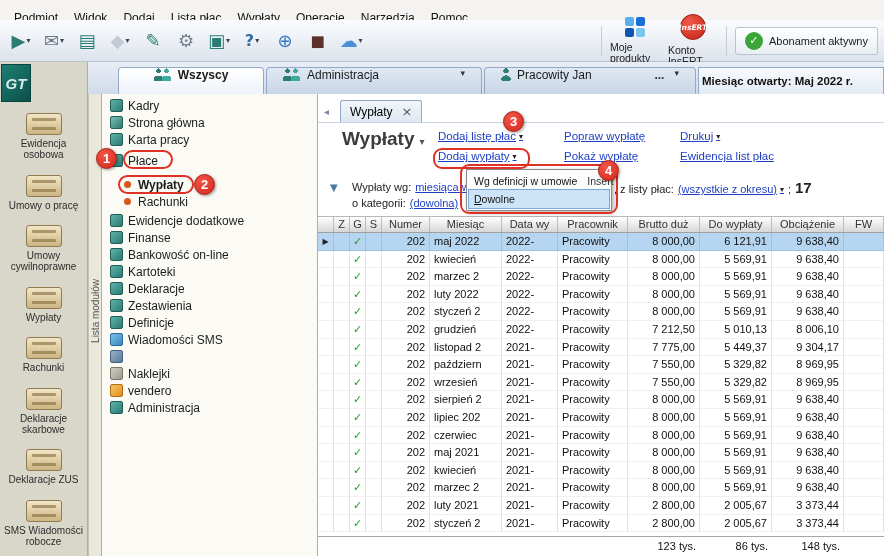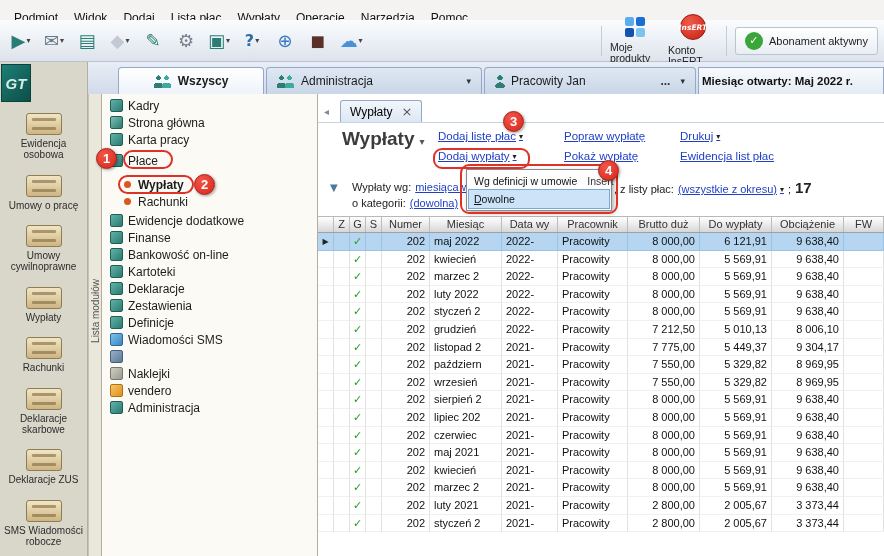--- a/index.html
+++ b/index.html
@@ -42,21 +42,21 @@
   .abo-panel { display:flex; align-items:center; gap:6px; border:1px solid #b9c4d2;
                background:linear-gradient(#ffffff,#e9eef4); border-radius:3px; padding:4px 9px; }
   .abo-check { width:18px; height:18px; border-radius:50%; background:#3aa63a; color:#fff;
                font-size:11px; font-weight:bold; display:flex; align-items:center; justify-content:center; }
   .abo-label { font-size:11px; color:#222; white-space:nowrap; }
 
   
   .tabbar { position:absolute; left:88px; top:62px; width:796px; height:32px;
             background:linear-gradient(#e9eef6,#d0daea); display:flex; align-items:flex-end;
             padding-left:30px; }
-  .tab { height:27px; display:flex; align-items:center; gap:6px; padding:0 10px;
+  .tab { height:27px; display:flex; align-items:flex-start; gap:6px; padding:0 16px;
          border:1px solid #93a9c7; border-bottom:none; border-radius:4px 4px 0 0;
          background:linear-gradient(#dfe8f3,#c9d6e7); font-size:12px; color:#1a1a1a;
          margin-right:2px; white-space:nowrap; overflow:hidden; }
   .tab.active { background:linear-gradient(#ffffff,#eef3fa); font-weight:bold; }
   .w1{width:146px; justify-content:center} .w2{width:216px} .w3{width:212px}
   .tab-arrow { font-size:9px; color:#333; margin-left:auto; }
   .tab-more { font-size:12px; color:#333; font-weight:bold; margin-left:auto; }
   .w3 .tab-arrow { margin-left:4px; }
   .status-tab { flex:1; height:27px; border:1px solid #93a9c7; border-bottom:none;
                 background:linear-gradient(#f7fafd,#e4ebf4); display:flex; align-items:center;
@@ -706,20 +706,25 @@
           <div class="td td-numer">202</div>
           <div class="td td-miesiac">styczeń 2</div>
           <div class="td td-data">2021-</div>
           <div class="td td-pracownik">Pracowity</div>
           <div class="td td-brutto">2 800,00</div>
           <div class="td td-dowyp">2 005,67</div>
           <div class="td td-obc">3 373,44</div>
           <div class="td td-fw"></div>
         </div>
       </div>
+    <div class="totals tgrid">
+      <div class="tot tot-brutto">123 tys.</div>
+      <div class="tot tot-dowyp">86 tys.</div>
+      <div class="tot tot-obc">148 tys.</div>
+    </div>
   </div>
 
   <div class="context-menu">
       <div class="dd-item">
         <span class="dd-label">Wg definicji w umowie</span>
         <span class="dd-short">Insert</span>
       </div>
       <div class="dd-item dd-sel">
         <span class="dd-label"><u>D</u>owolne</span>
       </div>

